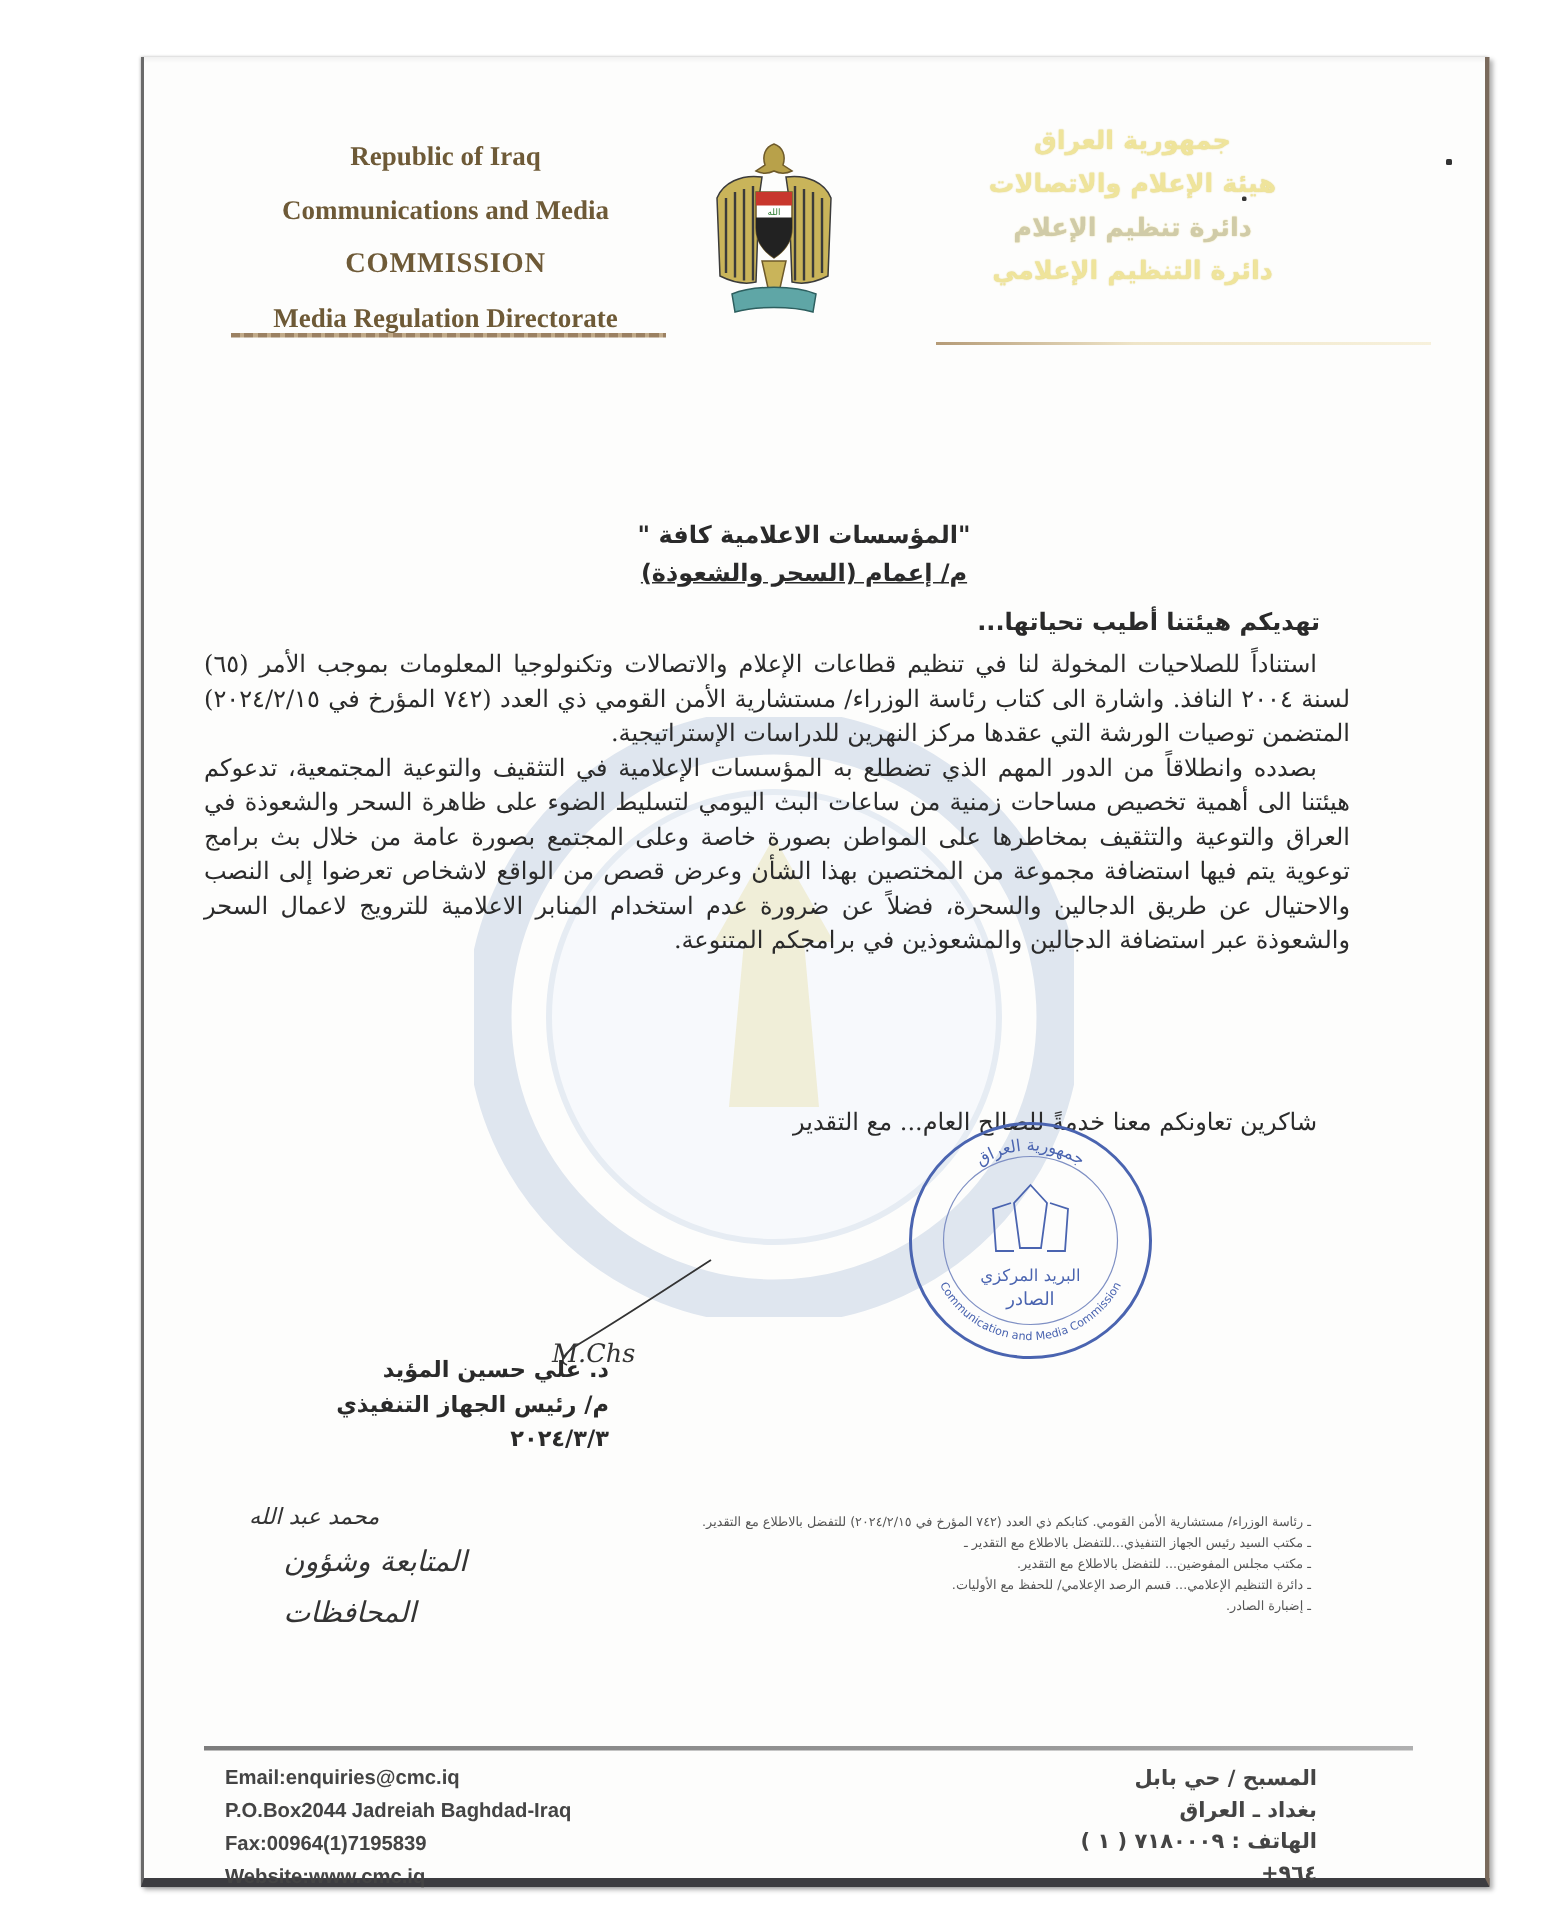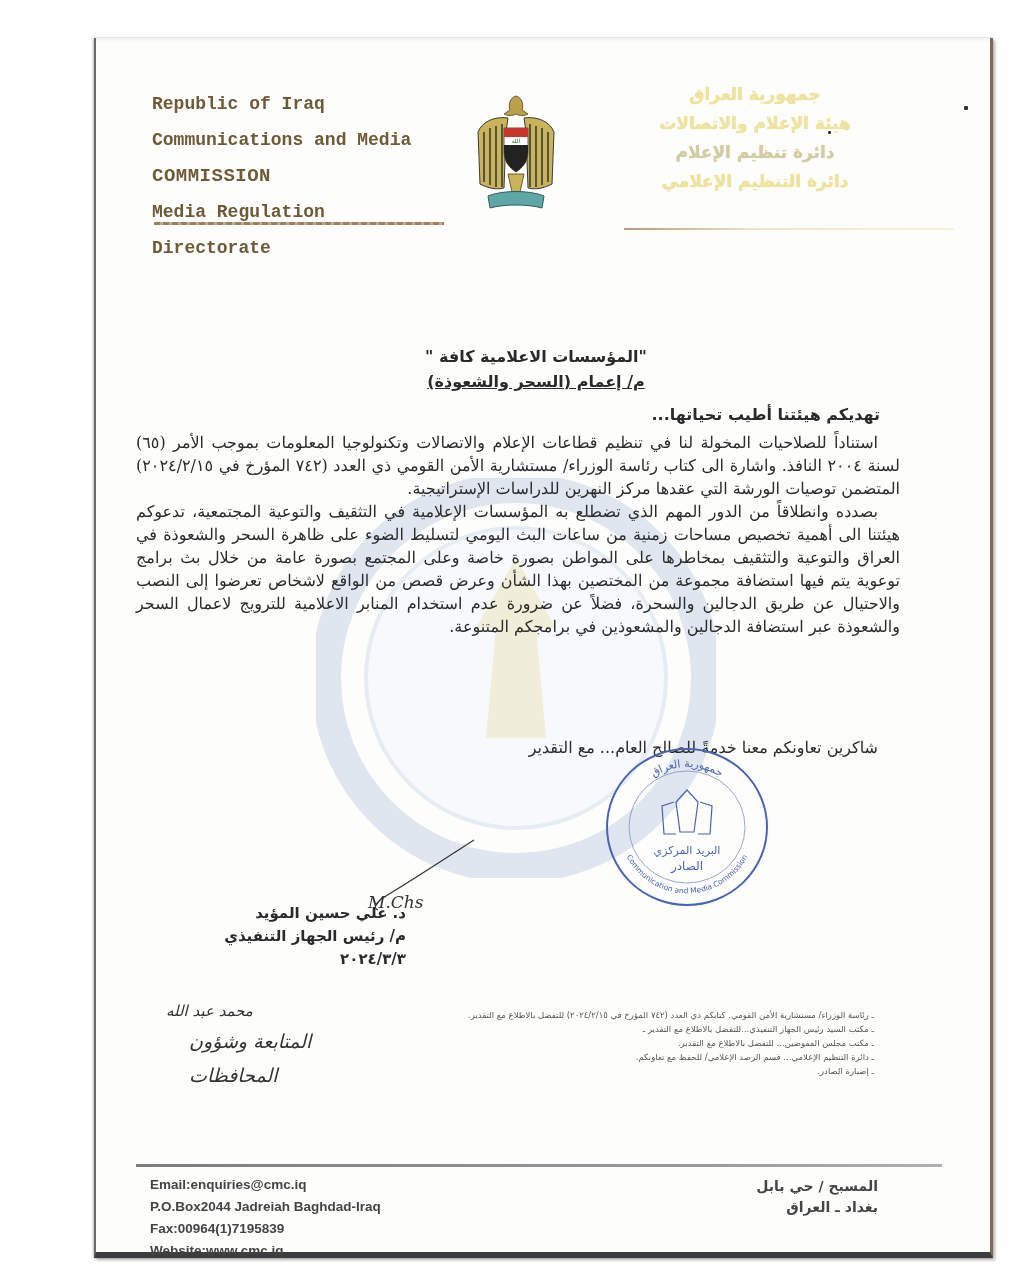--- a/index.html
+++ b/index.html
@@ -12,22 +12,22 @@
     background: #fdfdfc;
     border-left: 2px solid #6a6a6a;
     border-right: 3px solid #7a6a5c;
     border-bottom: 6px solid #3c3c40;
     box-shadow: -1px 0 2px rgba(0,0,0,0.25), 2px 2px 3px rgba(0,0,0,0.3);
   }
   .top-edge { position: absolute; left: 0; top: 0; width: 100%; height: 4px; background: linear-gradient(#f1f1f1, #fdfdfc); }
 
   
   .hdr-en {
-    position: absolute; left: 56px; top: 48px; width: 290px; text-align: left;
-    font-family: Liberation Mono, monospace; font-weight: bold; color: #6e5a37;
+    position: absolute; left: 56px; top: 48px; width: 290px; text-align: center;
+    font-family: Liberation Serif, serif; font-weight: bold; color: #6e5a37;
   }
   .hdr-en div { line-height: 36px; font-size: 18px; }
   .hdr-en .commission { font-size: 19px; letter-spacing: 0.5px; }
   .hdr-line-left {
     position: absolute; left: 58px; top: 184px; width: 290px; height: 3px;
     background: repeating-linear-gradient(90deg, #8a6b47 0 6px, #b79c75 6px 9px);
     opacity: 0.85;
   }
   .hdr-line-right {
     position: absolute; left: 528px; top: 190px; width: 330px; height: 2px;
@@ -211,28 +211,29 @@
 
   <div class="handwritten">
     <div class="h1">محمد عبد الله</div>
     <div class="h2">المتابعة وشؤون المحافظات</div>
   </div>
 
   <div class="cc">
     <div class="cc-item">ـ رئاسة الوزراء/ مستشارية الأمن القومي. كتابكم ذي العدد (٧٤٢ المؤرخ في ٢٠٢٤/٢/١٥) للتفضل بالاطلاع مع التقدير.</div>
     <div class="cc-item">ـ مكتب السيد رئيس الجهاز التنفيذي...للتفضل بالاطلاع مع التقدير ـ</div>
     <div class="cc-item">ـ مكتب مجلس المفوضين... للتفضل بالاطلاع مع التقدير.</div>
-    <div class="cc-item">ـ دائرة التنظيم الإعلامي... قسم الرصد الإعلامي/ للحفظ مع تعاونكم.</div>
+    <div class="cc-item">ـ دائرة التنظيم الإعلامي... قسم الرصد الإعلامي/ للحفظ مع الأوليات.</div>
     <div class="cc-item">ـ إضبارة الصادر.</div>
   </div>
 
   <div class="footer-line"></div>
   <div class="footer-en">
     <div>Email:enquiries@cmc.iq</div>
     <div>P.O.Box2044 Jadreiah Baghdad-Iraq</div>
     <div>Fax:00964(1)7195839</div>
     <div>Website:www.cmc.iq</div>
   </div>
   <div class="footer-ar">
     <div>المسبح / حي بابل</div>
     <div>بغداد ـ العراق</div>
+    <div>الهاتف : ٧١٨٠٠٠٩ ( ١ ) ٩٦٤+</div>
   </div>
 </div>
 
 </body></html>

